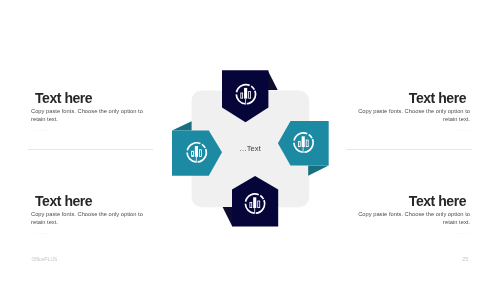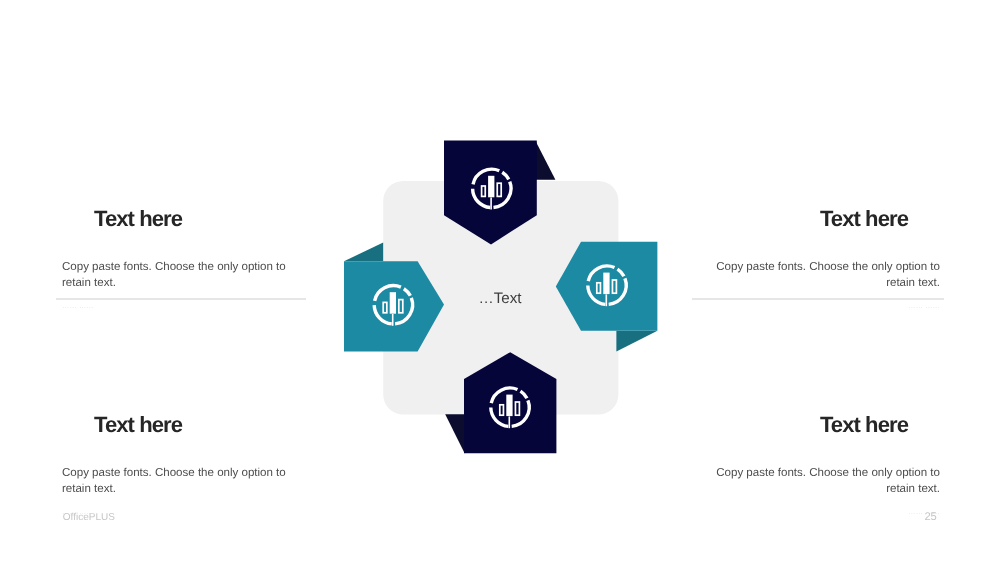--- a/index.html
+++ b/index.html
@@ -1,21 +1,21 @@
 <!DOCTYPE html>
 <html><head>
 <meta charset="utf-8">
 <style>
   html,body{margin:0;padding:0;}
   body{width:500px;height:281px;background:#ffffff;font-family:"Liberation Sans",sans-serif;overflow:hidden;-webkit-font-smoothing:antialiased;}
   .slide,.slide *{-webkit-font-smoothing:antialiased;}
   .slide{position:relative;width:500px;height:281px;background:#fff;}
   .blk,.foot{filter:opacity(1);}
   .blk{position:absolute;width:114px;}
-  .blk .ttl{font-size:11px;font-weight:bold;color:#262626;letter-spacing:-0.45px;line-height:10px;margin:16px;}
+  .blk .ttl{font-size:14px;font-weight:bold;color:#262626;letter-spacing:-0.45px;line-height:10px;margin:4px;}
   .blk .body{font-size:5.78px;color:#4d4d4d;line-height:7.5px;margin:0;}
   .blk .tiny{font-size:3.6px;color:#e3e3e3;line-height:5px;margin:0;margin-top:5.2px;letter-spacing:0.1px;}
   .divider{position:absolute;height:1.1px;background:#e6e6e6;}
   .foot{position:absolute;font-size:5px;color:#c6c6c6;line-height:6px;}
   .center{position:absolute;filter:opacity(1);}
   .ctr{font-family:"Liberation Sans",sans-serif;font-size:7.6px;fill:#3d3d3d;text-anchor:middle;}
 </style>
 </head>
 <body>
 

